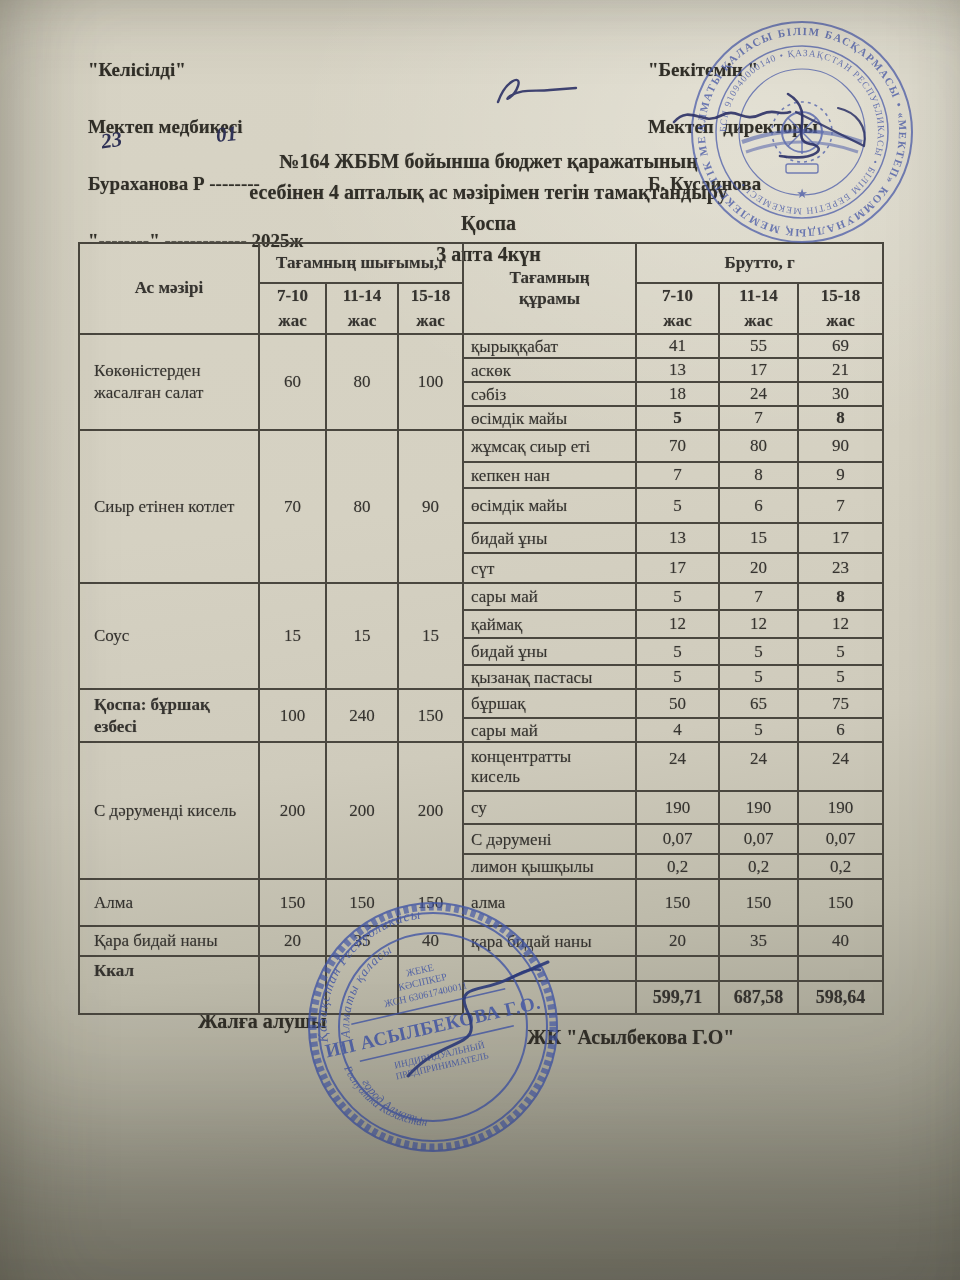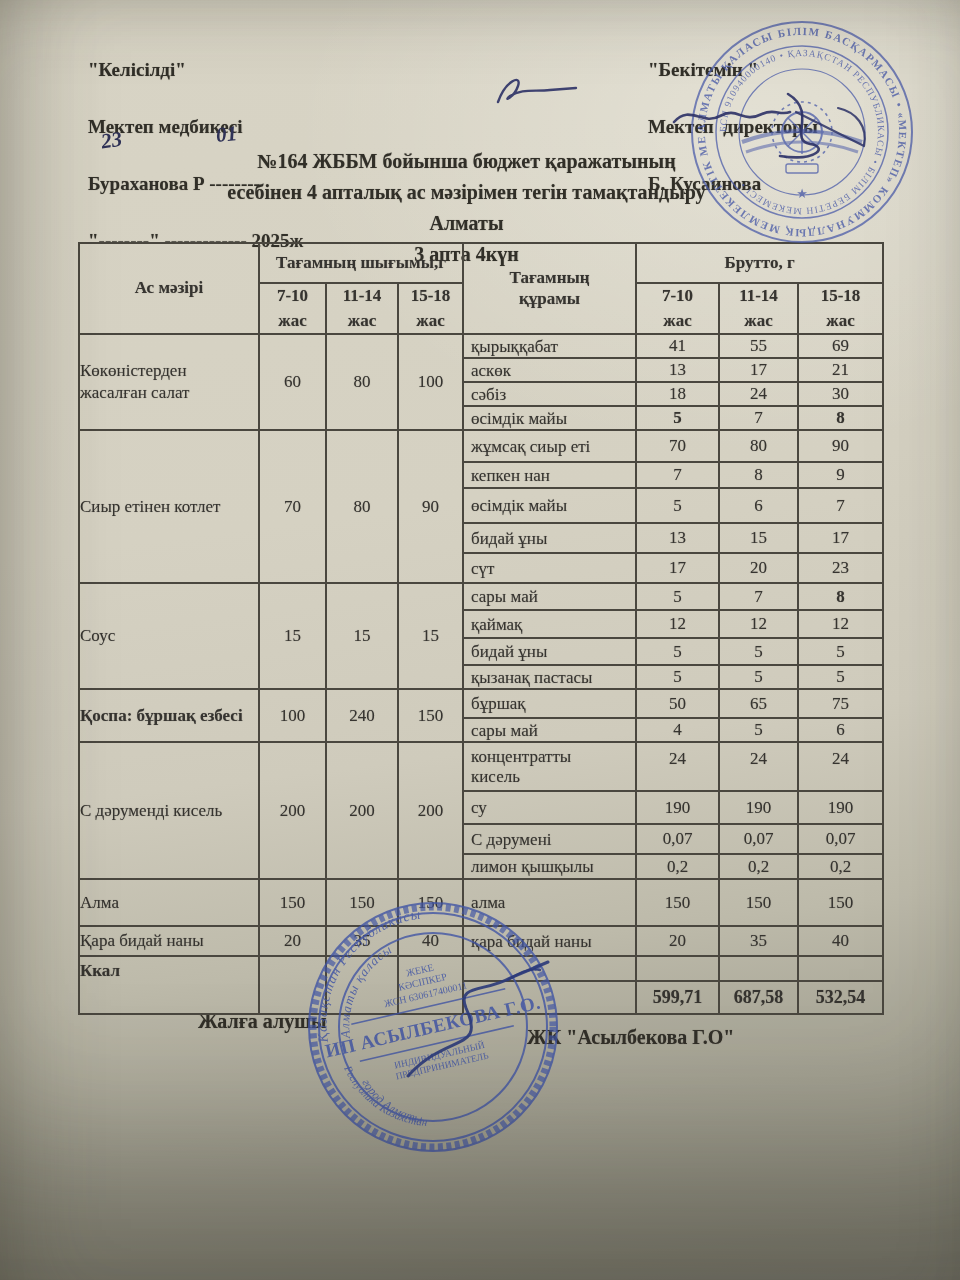--- a/index.html
+++ b/index.html
@@ -10,32 +10,32 @@
       radial-gradient(ellipse 700px 500px at 78% 10%, rgba(255,255,248,0.30), rgba(255,255,248,0) 65%),
       linear-gradient(173deg,#d8d4c5 0%,#d5d1c2 40%,#cfcbbc 58%,#bdbaaa 72%,#a3a192 84%,#8b8a7c 96%,#86857a 100%);
   }
   .vignette{position:absolute;inset:0;pointer-events:none;z-index:9;
     box-shadow: inset 70px 0 110px -70px rgba(52,50,38,0.38),
                 inset 0 60px 90px -70px rgba(52,50,38,0.30),
                 inset -40px 0 90px -70px rgba(52,50,38,0.22),
                 inset 0 -200px 160px -80px rgba(45,44,34,0.35);}
   .ink{color:#312f28;text-shadow:0 0 1px rgba(49,47,40,0.45);}
   .blk{position:absolute;font-weight:bold;font-size:19px;line-height:1.5;white-space:pre;}
-  .title{position:absolute;top:146px;left:79px;width:775px;text-align:center;
+  .title{position:absolute;top:146px;left:101px;width:775px;text-align:center;
          font-weight:bold;font-size:20px;line-height:1.55;}
   .footer-lbl{position:absolute;left:198px;top:1010px;font-weight:bold;font-size:20px;}
   .footer-co{position:absolute;left:527px;top:1026px;font-weight:bold;font-size:20px;}
   table{border-collapse:collapse;position:absolute;left:78px;top:242px;width:804px;
         table-layout:fixed;z-index:2;}
   td,th{border:2px solid #4a473f;vertical-align:middle;overflow:hidden;
         color:#363430;text-shadow:0 0 1px rgba(54,52,48,0.4);}
   th{font-weight:bold;font-size:17px;text-align:center;line-height:1.2;}
   th.wrap{padding:0 30px;}
   th.age{padding:0 10px;line-height:1.45;}
-  td.dish{font-size:17px;text-align:left;padding:2px 3px 2px 0;line-height:1.3;}
+  td.dish{font-size:17px;text-align:left;padding:2px 3px 2px 14px;line-height:1.3;}
   td.ing{font-size:17px;text-align:left;padding:1px 18px 1px 7px;line-height:1.15;}
   td.num{font-size:17px;text-align:center;}
   td.b,th.b{font-weight:bold;}
   td.tot{font-weight:bold;font-size:18px;}
   .hw{position:absolute;font-size:21px;font-style:italic;font-weight:bold;
       color:#2f3257;z-index:5;}
   .stamp{position:absolute;z-index:6;pointer-events:none;}
   .sig{position:absolute;z-index:7;pointer-events:none;}
 </style>
 </head>
@@ -51,21 +51,21 @@
 <span class="hw" style="left:101px;top:128px;transform:rotate(-9deg);">23</span>
 <span class="hw" style="left:216px;top:122px;transform:rotate(-6deg);">01</span>
 
 <div class="blk ink" style="left:648px;top:56px;"><span>"Бекітемін "</span><br>
 <span>Мектеп  директоры</span><br>
 <span>Б. Кусаинова</span></div>
 
 <div class="title ink">
   <div>№164 ЖББМ бойынша бюджет қаражатының</div>
   <div>есебінен 4 апталық ас мәзірімен тегін тамақтандыру</div>
-  <div>Алматы</div>
+  <div>Қоспа</div>
   <div>3 апта 4күн</div>
 </div>
 
 <table>
   <colgroup>
     <col style="width:180px">
       <col style="width:67px">
       <col style="width:72px">
       <col style="width:65px">
     <col style="width:173px">
@@ -259,21 +259,21 @@
       <td rowspan="2"></td>
       <td></td>
       <td></td>
       <td></td>
       <td></td>
     </tr>
     <tr style="height:33px">
       <td></td>
       <td class="num tot">599,71</td>
       <td class="num tot">687,58</td>
-      <td class="num tot">532,54</td>
+      <td class="num tot">598,64</td>
     </tr>
   </tbody>
 </table>
 
 <div class="footer-lbl ink">Жалға  алушы</div>
 <div class="footer-co ink">ЖК "Асылбекова Г.О"</div>
 
 <div class="stamp" style="left:682px;top:12px;width:240px;height:240px;opacity:0.82;">
 <svg width="240" height="240" viewBox="0 0 240 240">
   <defs>

